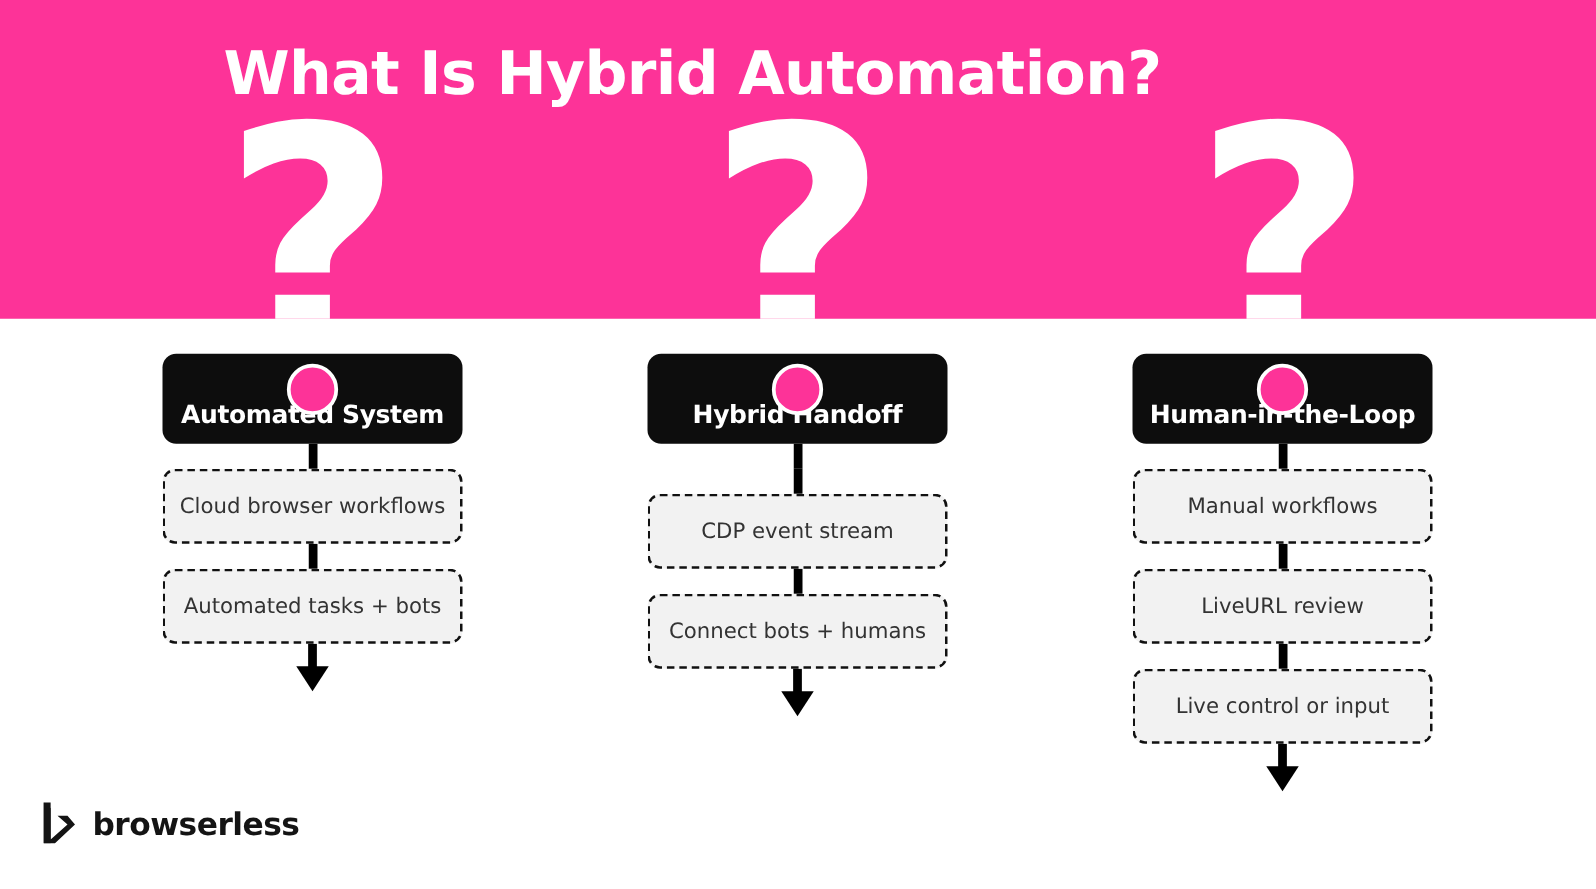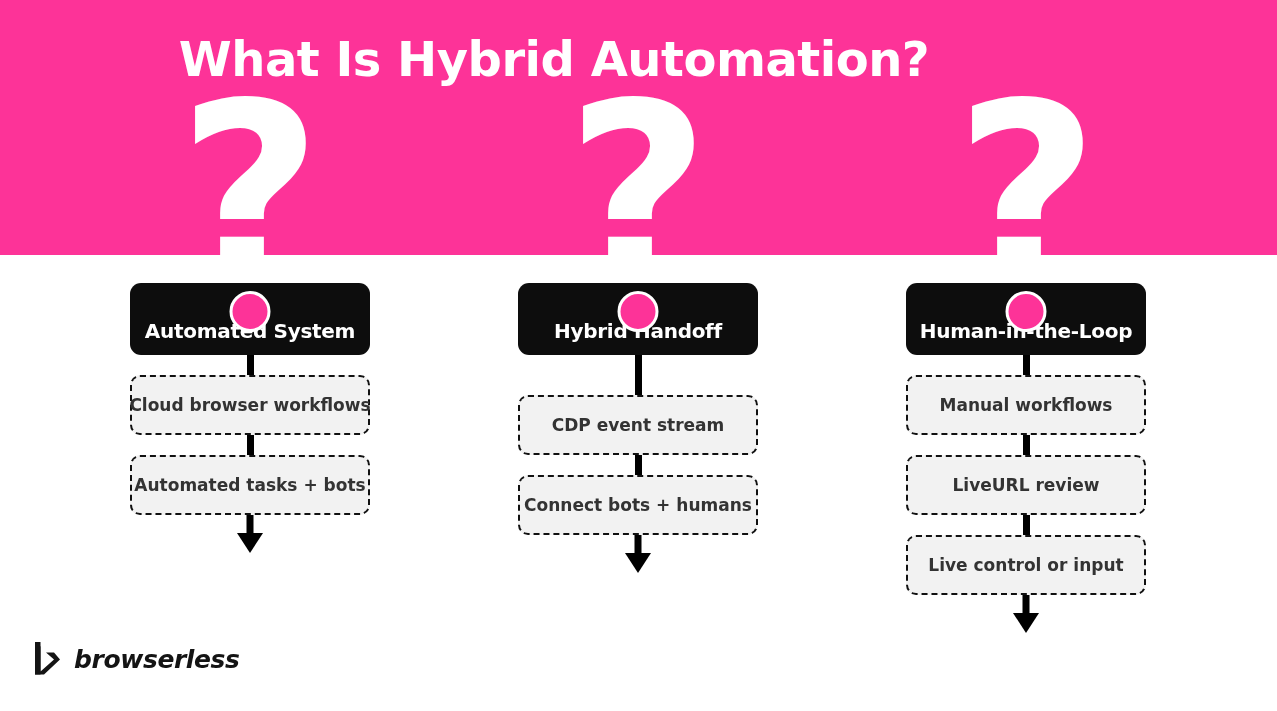--- a/index.html
+++ b/index.html
@@ -66,21 +66,21 @@
     width:7px; height:20px; background:#000000;
     margin:0 auto;
   }
 
   .step-box{
     height:60px;
     background:#f2f2f2;
     border:2px dashed #111111;
     border-radius:10px;
     display:flex; align-items:center; justify-content:center;
-    position:relative; z-index:2;font-weight:bold;
+    position:relative; z-index:2;
   }
   .step-label{
     color:#333333; font-size:17px; white-space:nowrap;
     font-family:"DejaVu Sans", sans-serif;
   }
 
   .end-arrow{
     position:relative; width:100%; height:40px;
   }
   .end-arrow .stem{
@@ -91,21 +91,21 @@
     position:absolute; left:50%; top:18px; transform:translateX(-50%);
     width:0; height:0;
     border-left:13px solid transparent;
     border-right:13px solid transparent;
     border-top:20px solid #000000;
   }
 
   
   .logo{
     position:absolute; left:32px; top:640px;
-    display:flex; align-items:center; gap:12px;font-style:italic;
+    display:flex; align-items:center; gap:12px;
   }
   .logo-mark{ width:30px; height:38px; display:block; }
   .logo-text{
     font-size:25px; font-weight:bold; color:#141414;
     letter-spacing:-0.4px;
     font-family:"DejaVu Sans", sans-serif;
   }
 </style>
 </head>
 <body>

